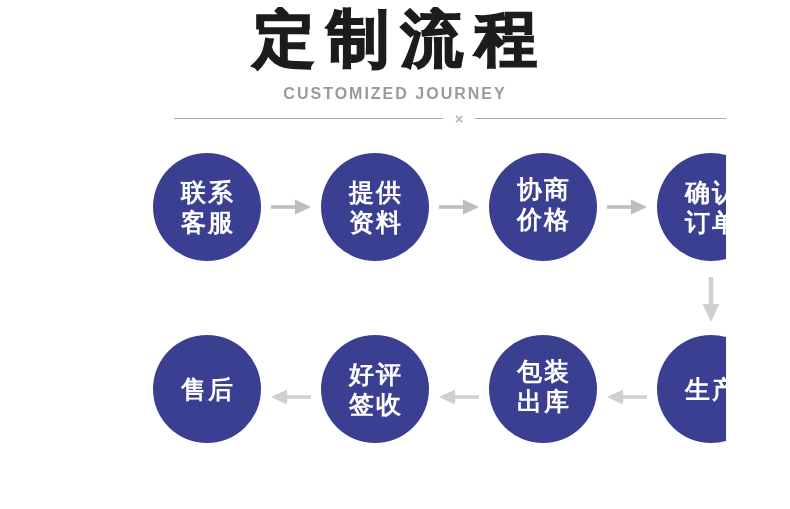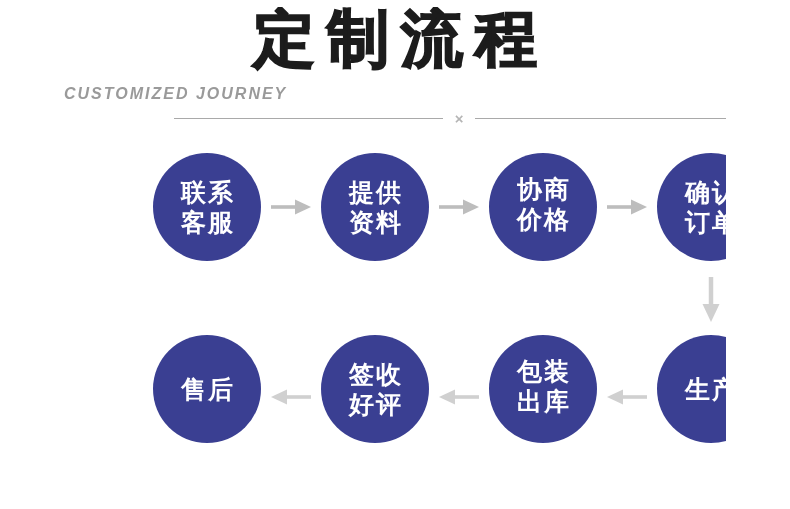--- a/index.html
+++ b/index.html
@@ -12,22 +12,22 @@
   .page{position:relative;width:662px;height:509px;background:#ffffff;overflow:hidden;margin:7px auto;}
 
   .page-title{
     position:absolute;top:-4px;left:0;width:100%;
     text-align:center;font-size:62px;line-height:72px;font-weight:bold;
     color:var(--title);letter-spacing:12px;text-indent:12px;
     -webkit-text-stroke:1.8px var(--title);
   }
   .page-subtitle{
     position:absolute;top:77px;left:0;width:100%;
-    text-align:left;font-size:16px;font-weight:bold;line-height:20px;
-    color:var(--subtitle);letter-spacing:2px;font-style:italic;
+    text-align:center;font-size:16px;font-weight:bold;line-height:20px;
+    color:var(--subtitle);letter-spacing:2px;
   }
   .divider{
     position:absolute;top:101px;left:110px;width:570px;height:20px;
     display:flex;align-items:center;justify-content:center;
   }
   .divider .line{flex:1;height:0;border-top:1px solid var(--divider);}
   .divider .x-mark{
     color:#b5b5b5;font-size:15px;line-height:15px;padding:0 12px;font-weight:bold;
   }
 
@@ -126,22 +126,22 @@
       <div class="ln">包装</div>
       <div class="ln">出库</div>
     </div>
     <span class="arrow h r2 a2 light">
       <svg viewBox="0 0 42 18">
           <line class="stroke" x1="15" y1="9" x2="41" y2="9" stroke-width="3.6"></line>
           <polygon class="fill" points="17,1.5 1,9 17,16.5"></polygon>
         </svg>
     </span>
     <div class="circle row2 col2">
+      <div class="ln">好评</div>
       <div class="ln">签收</div>
-      <div class="ln">好评</div>
     </div>
     <span class="arrow h r2 a1 light">
       <svg viewBox="0 0 42 18">
           <line class="stroke" x1="15" y1="9" x2="41" y2="9" stroke-width="3.6"></line>
           <polygon class="fill" points="17,1.5 1,9 17,16.5"></polygon>
         </svg>
     </span>
     <div class="circle row2 col1">
       <div class="ln">售后</div>
     </div>

